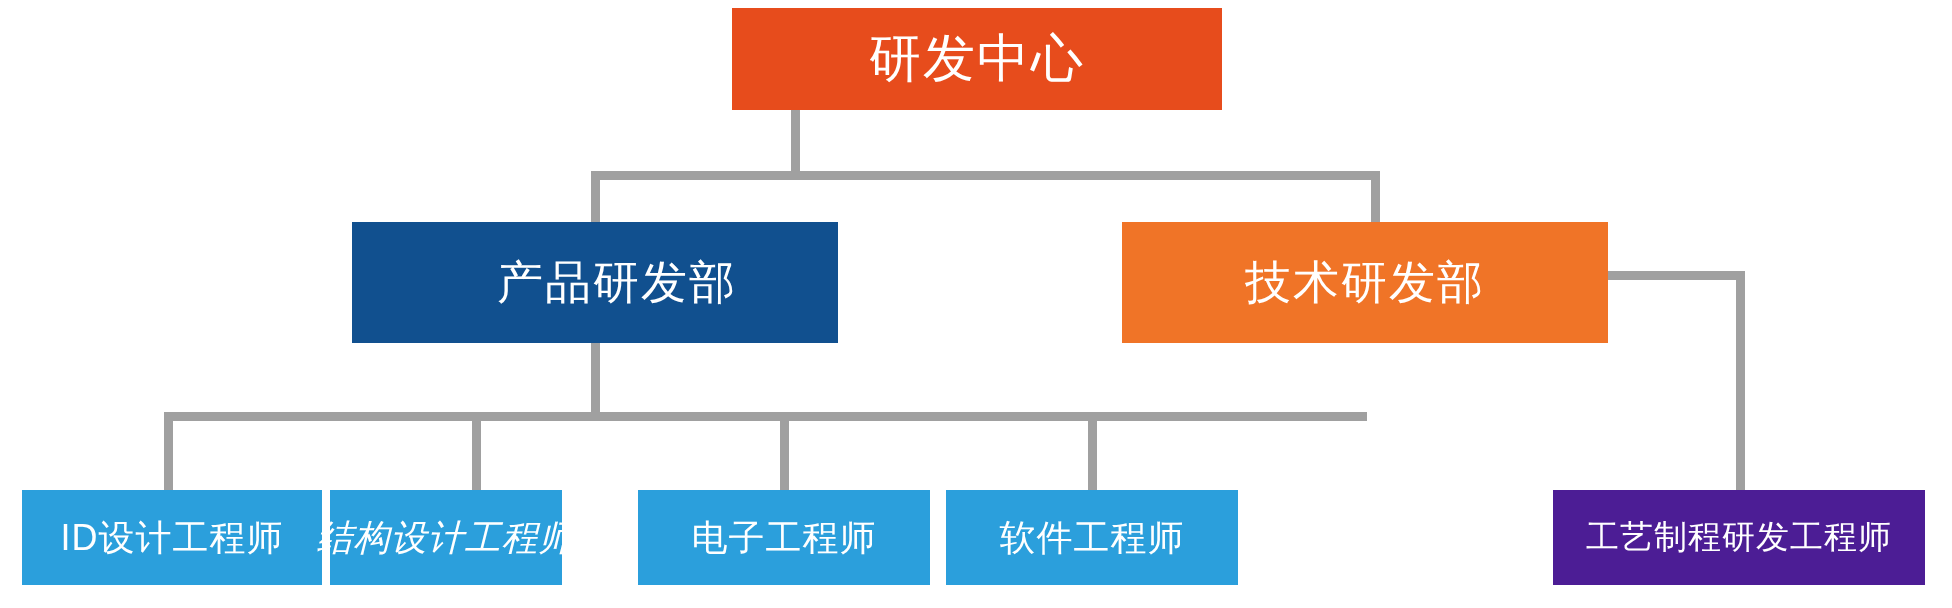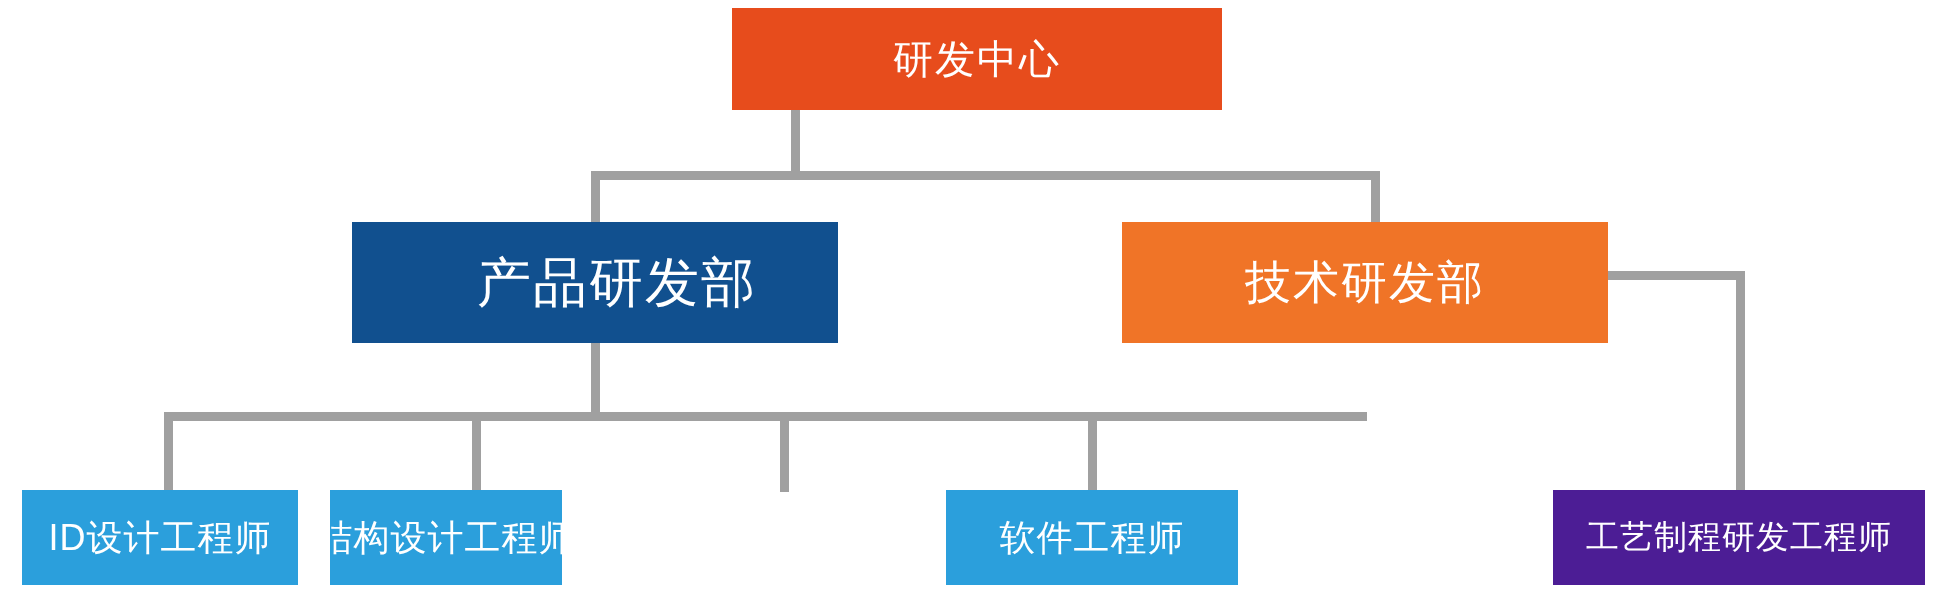--- a/index.html
+++ b/index.html
@@ -28,52 +28,52 @@
     box-sizing: border-box;
     white-space: nowrap;
     font-weight: 400;
   }
   .node-root {
     left: 732px;
     top: 8px;
     width: 490px;
     height: 102px;
     background: #E74C1C;
-    font-size: 40px;
+    font-size: 52px;
     letter-spacing: 2px;
   }
   .node-dept-product {
     left: 352px;
     top: 222px;
     width: 486px;
     height: 121px;
     background: #11508F;
-    font-size: 54px;
+    font-size: 46px;
     letter-spacing: 2px;
     padding-left: 44px;
   }
   .node-dept-tech {
     left: 1122px;
     top: 222px;
     width: 486px;
     height: 121px;
     background: #F07427;
     font-size: 46px;
     letter-spacing: 2px;
     justify-content: center;
   }
   .node-leaf {
     top: 490px;
     height: 95px;
     background: #2B9FDC;
     font-size: 36px;
     letter-spacing: 1px;
   }
-  .node-leaf-1 { left: 22px;   width: 276px; }
-  .node-leaf-2 { left: 330px;  width: 232px; }
+  .node-leaf-1 { left: 22px;   width: 300px; }
+  .node-leaf-2 { left: 330px;  width: 232px; font-style: italic; }
   .node-leaf-3 { left: 638px;  width: 292px; }
   .node-leaf-4 { left: 946px;  width: 292px; }
   .node-leaf-5 {
     left: 1553px;
     width: 372px;
     background: #4c1d95;
     font-size: 33px;
   }
 
   .conn {
@@ -114,20 +114,23 @@
   </div>
 
   <div class="node node-leaf node-leaf-1">
     <span>ID设计工程师</span>
   </div>
 
   <div class="node node-leaf node-leaf-2">
     <span>结构设计工程师</span>
   </div>
 
+  <div class="node node-leaf node-leaf-3">
+    <span>电子工程师</span>
+  </div>
 
   <div class="node node-leaf node-leaf-4">
     <span>软件工程师</span>
   </div>
 
   <div class="node node-leaf node-leaf-5">
     <span>工艺制程研发工程师</span>
   </div>
 
 </div>

